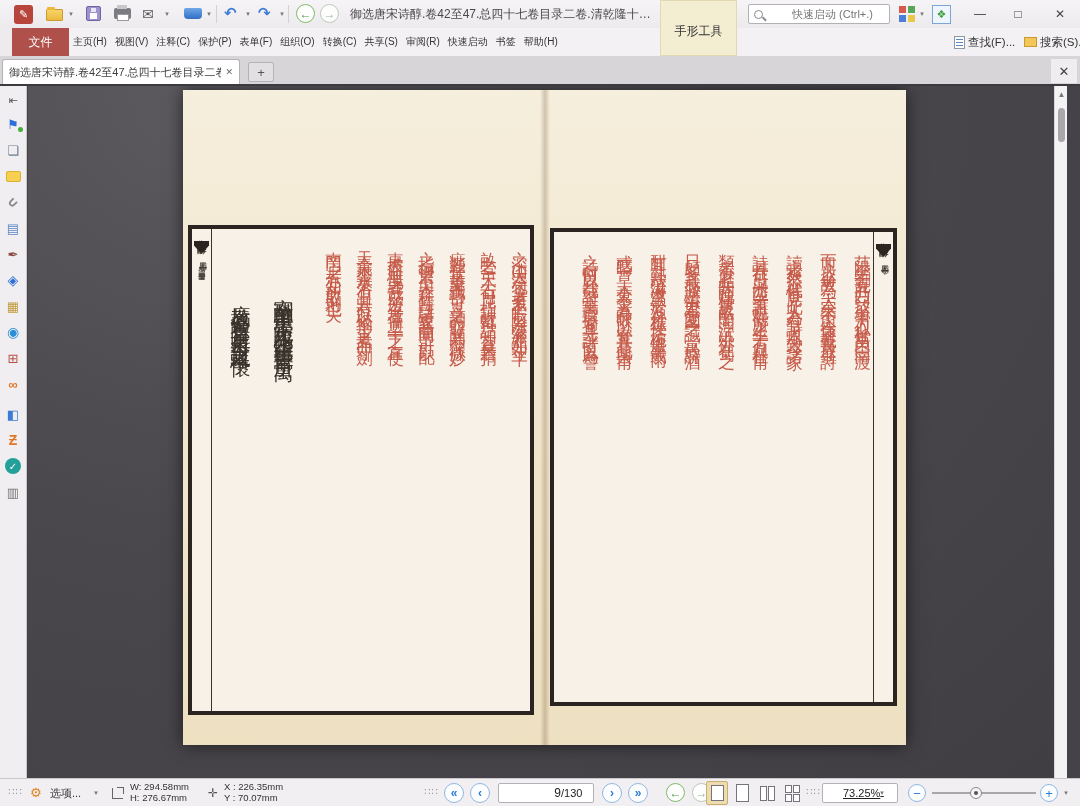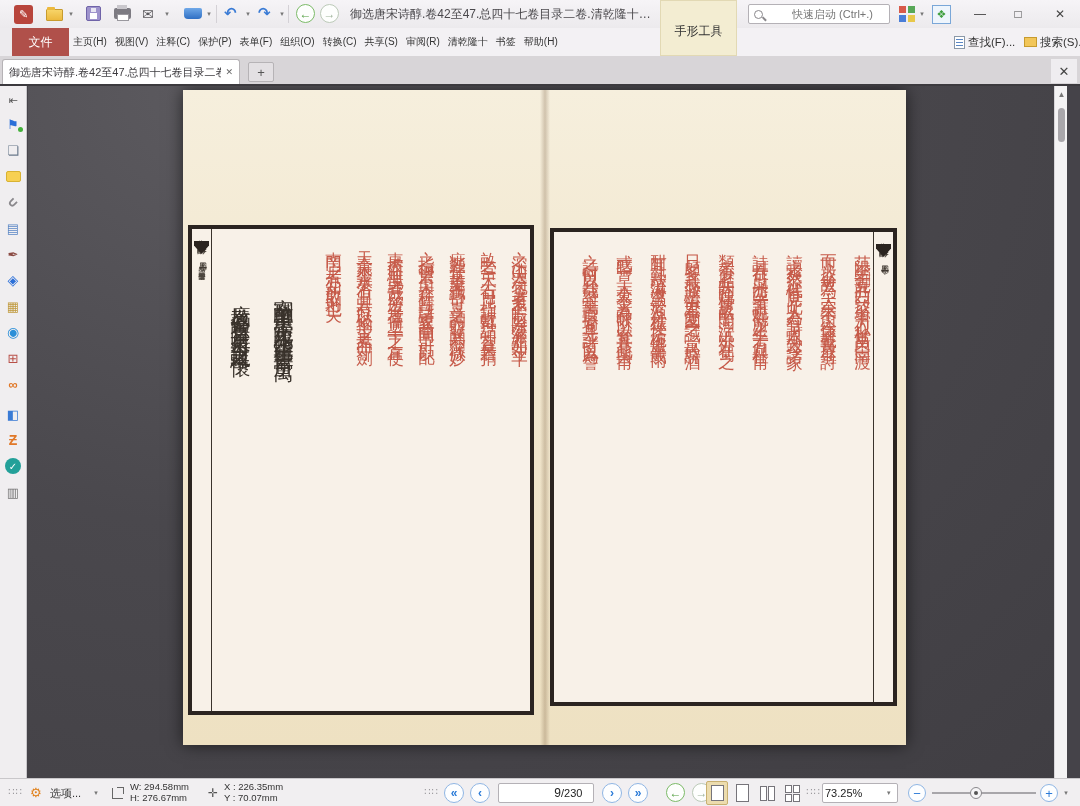--- a/index.html
+++ b/index.html
@@ -124,21 +124,21 @@
   .pagebox { width:96px; height:20px; background:#fff; border:1px solid #b4b1b6; border-radius:2px; display:flex; align-items:center; padding:0 4px; }
   .pagebox input { width:58px; border:none; outline:none; text-align:right; font-size:12px; color:#222; font-family:inherit; background:transparent; }
   .pagetotal { font-size:11px; color:#222; }
   .layico { width:13px; height:16px; background:#fff; border:1px solid #76747a; }
   .laybox { width:22px; height:24px; border-radius:2px; }
   .laybox.active { background:#ecdcae; border:1px solid #c9b070; }
   .laytwo { display:flex; gap:1px; }
   .laytwo i { width:7px; height:15px; background:#fff; border:1px solid #76747a; }
   .layfour { display:grid; grid-template-columns:7px 7px; grid-template-rows:8px 8px; gap:1px; }
   .layfour i { background:#fff; border:1px solid #76747a; }
-  .zoombox { width:76px; height:20px; background:#fff; border:1px solid #b4b1b6; border-radius:2px; display:flex; align-items:center; justify-content:space-between; padding:0 2px; color:#222; }
+  .zoombox { width:76px; height:20px; background:#fff; border:1px solid #b4b1b6; border-radius:2px; display:flex; align-items:center; justify-content:space-between; padding:0 20px; color:#222;text-decoration:underline; }
   .zcircle { width:18px; height:18px; border-radius:50%; border:1.5px solid #8fb6e4; color:#2b7bd8; background:#fdfeff; font-size:13px; }
   .slider { width:104px; height:20px; position:relative; }
   .slider .track { position:absolute; left:0; right:0; top:9px; height:2px; background:#a8a6aa; }
   .slider .thumb { position:absolute; left:38px; top:4px; width:12px; height:12px; border-radius:50%; background:#f6f5f7; border:1px solid #8a888c; }
   .slider .thumb:after { content:""; position:absolute; left:3px; top:3px; width:4px; height:4px; border-radius:50%; background:#555; }
 </style>
 </head>
 <body>
 
 <div class="titlebar">
@@ -196,21 +196,21 @@
   <div class="menus">
     <span class="menuitem">主页(H)</span>
     <span class="menuitem">视图(V)</span>
     <span class="menuitem">注释(C)</span>
     <span class="menuitem">保护(P)</span>
     <span class="menuitem">表单(F)</span>
     <span class="menuitem">组织(O)</span>
     <span class="menuitem">转换(C)</span>
     <span class="menuitem">共享(S)</span>
     <span class="menuitem">审阅(R)</span>
-    <span class="menuitem">清乾隆十</span>
+    <span class="menuitem">快速启动</span>
     <span class="menuitem">书签</span>
     <span class="menuitem">帮助(H)</span>
   </div>
   <div class="findgrp" style="left:942px;">
     <span class="minidoc"></span>
     <span>查找(F)...</span>
   </div>
   <div class="findgrp" style="left:1012px;">
     <span class="minifolder"></span>
     <span>搜索(S)...</span>
@@ -329,21 +329,21 @@
   <div class="sb-abs two-line" style="left:224px;top:3px;">
     <span>X : 226.35mm</span>
       <span>Y :  70.07mm</span>
   </div>
 
   <div class="sb-abs grip" style="left:424px;top:7px;">∷∷</div>
   <div class="sb-abs navbtn" style="left:444px;top:4px;">«</div>
   <div class="sb-abs navbtn" style="left:470px;top:4px;">‹</div>
   <div class="pagebox" style="position:absolute;left:498px;top:4px;">
     <input value="9" style="">
-    <span class="pagetotal">/230</span>
+    <span class="pagetotal">/130</span>
   </div>
   <div class="sb-abs navbtn" style="left:602px;top:4px;">›</div>
   <div class="sb-abs navbtn" style="left:628px;top:4px;">»</div>
 
   <div class="sb-abs circlebtn" style="left:666px;top:4px;">
       <span>←</span>
     </div>
   <div class="sb-abs circlebtn dis" style="left:692px;top:4px;">
       <span>→</span>
     </div>

